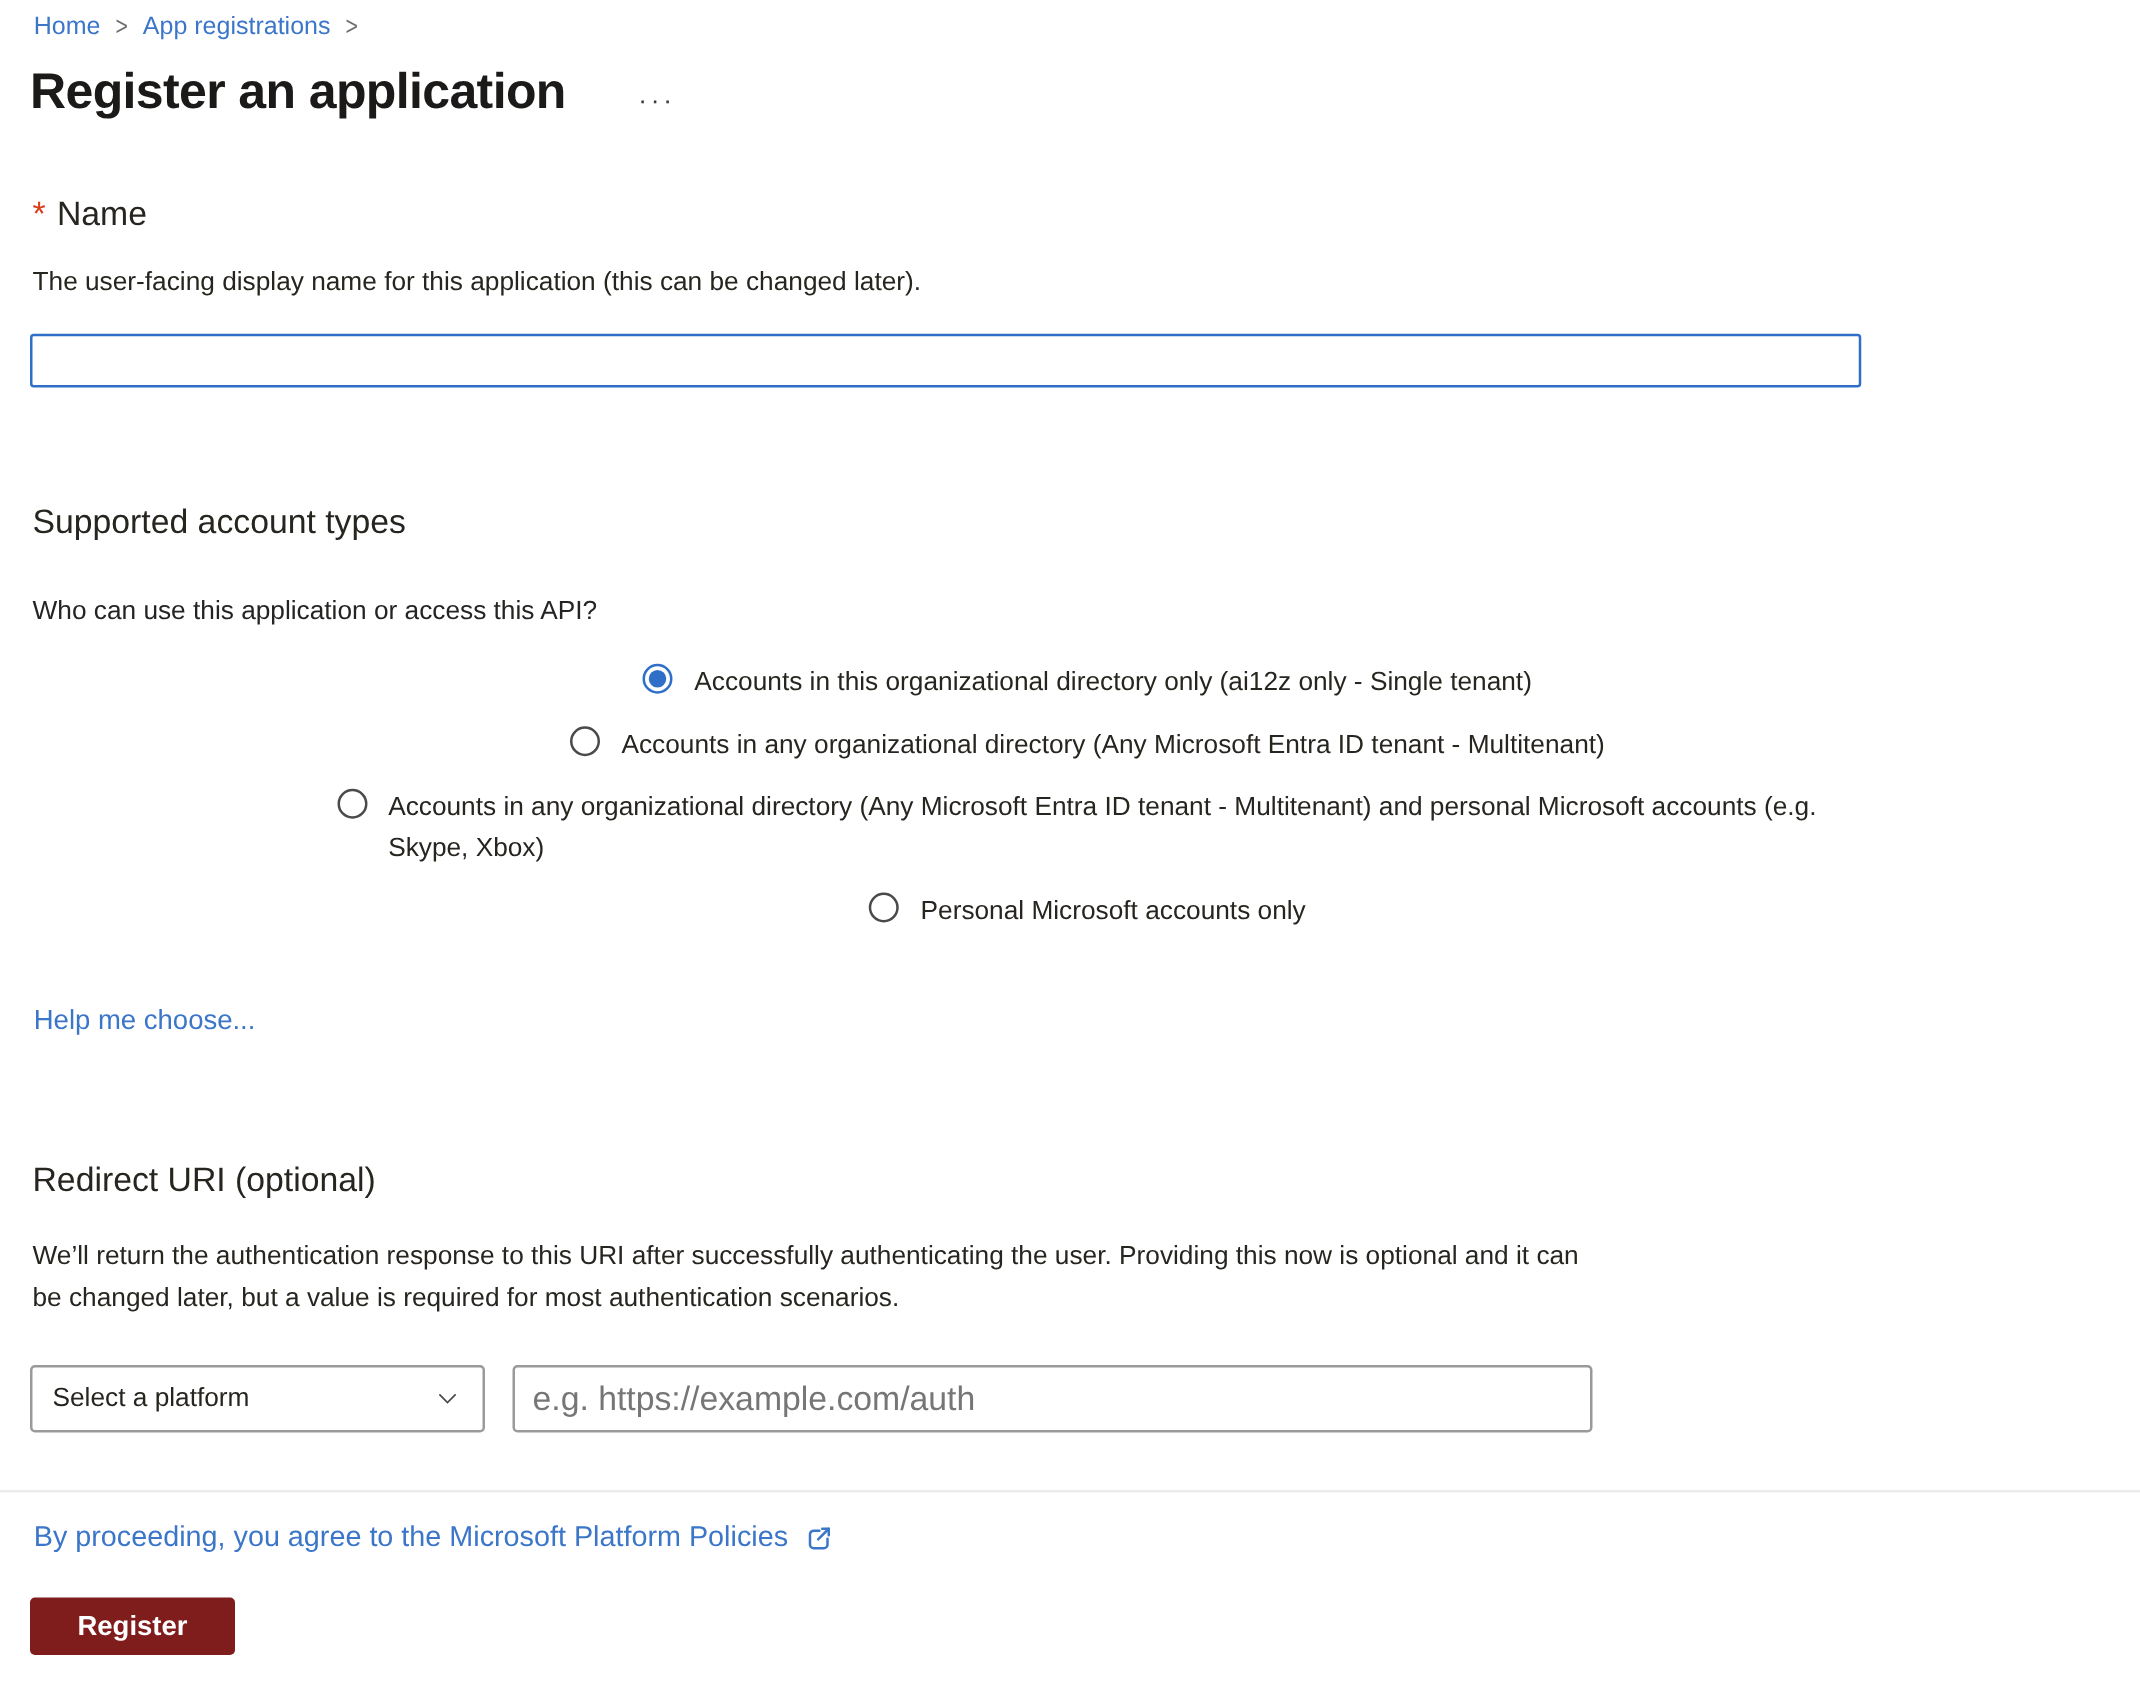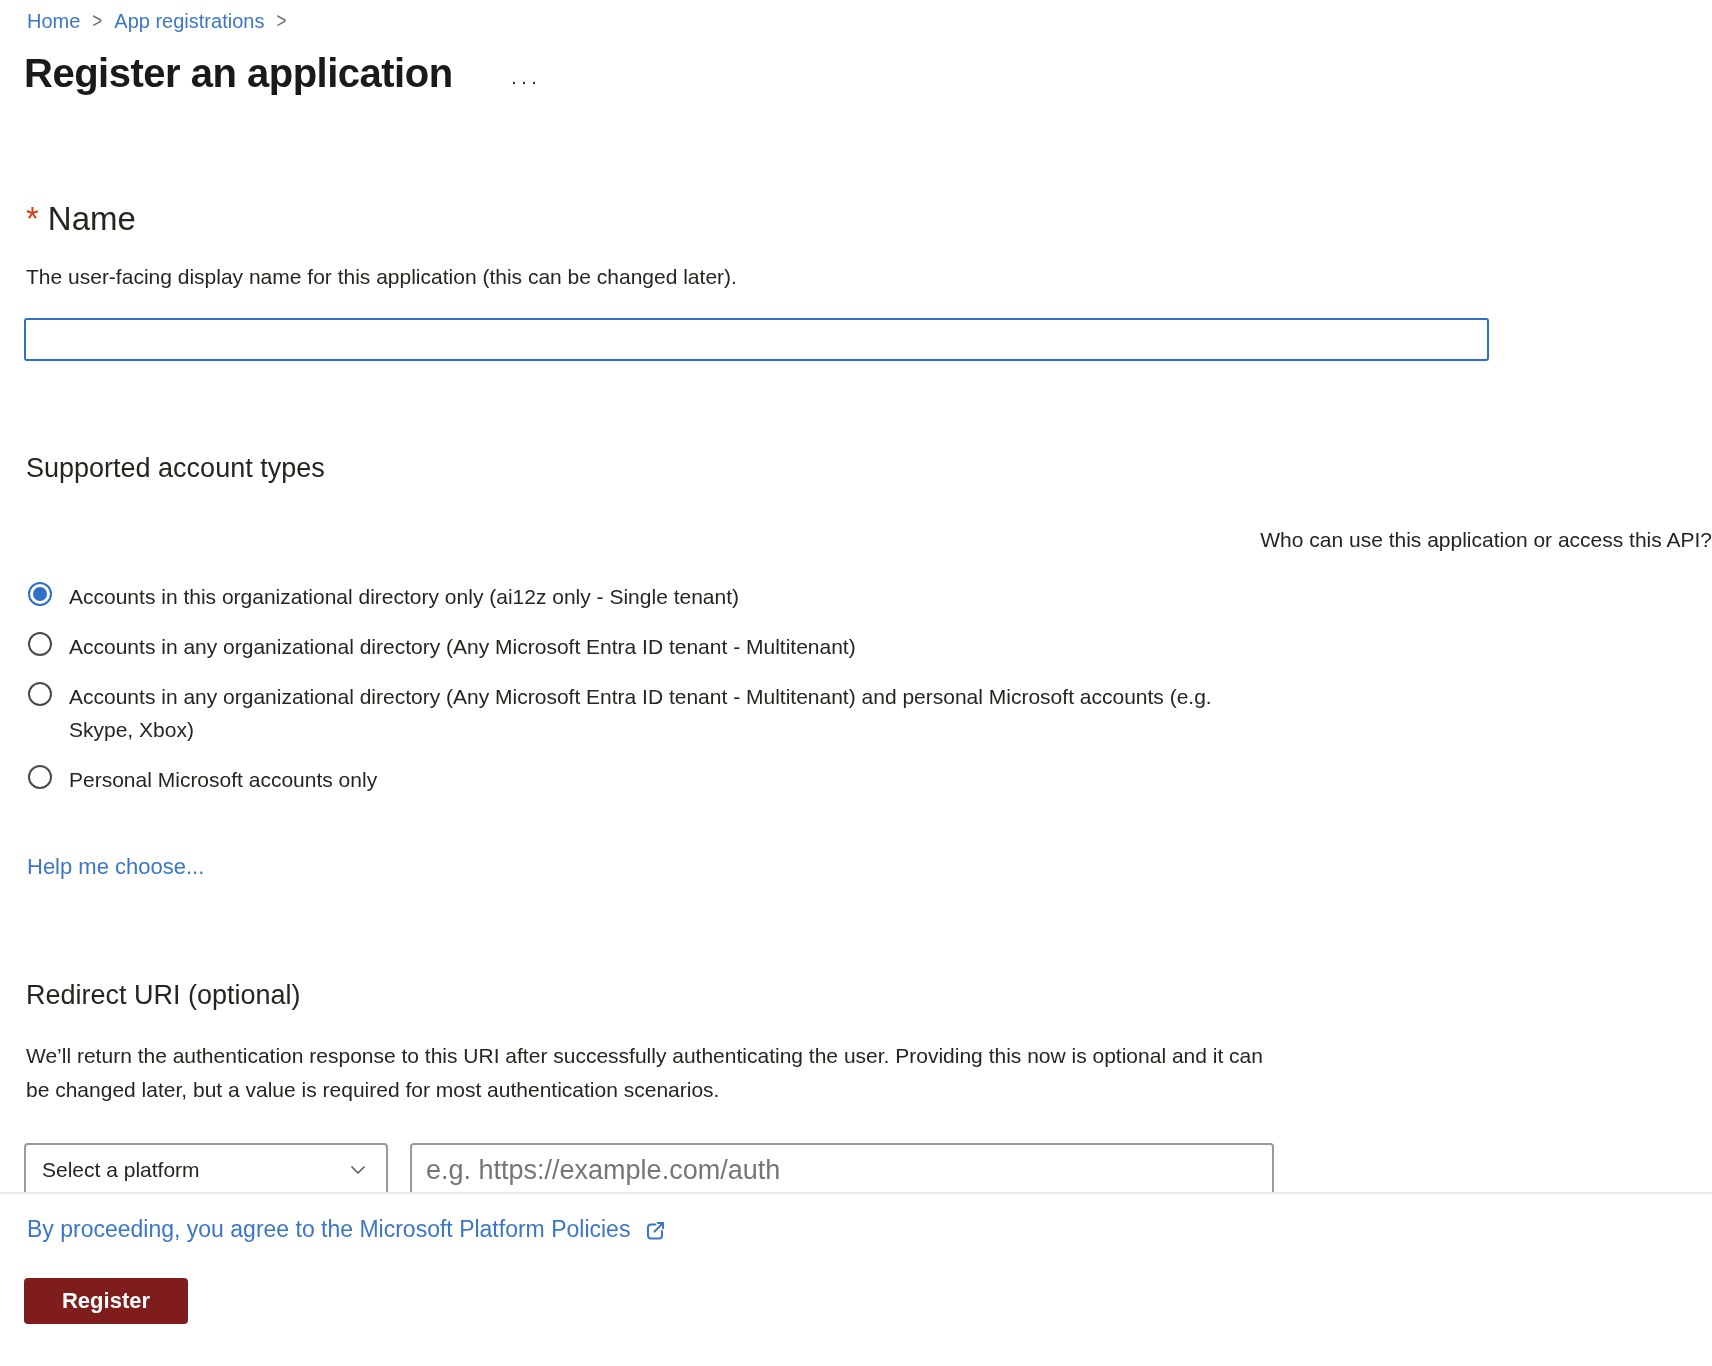--- a/index.html
+++ b/index.html
@@ -25,34 +25,34 @@
   .breadcrumb a{color:var(--link-blue);text-decoration:none;cursor:pointer;}
   .crumb-sep{color:#6E6E6E;margin:0 12px;font-size:17px;transform:scaleY(1.25);display:inline-block;}
 
   
   .title-row{display:flex;align-items:center;margin:18px 0 0 24px;}
   h1{margin:0;font-size:40px;font-weight:700;color:#1B1A19;letter-spacing:-0.5px;}
   .more-btn{border:none;background:none;padding:0;margin:14px 0 0 58px;font-size:21px;
     color:#3b3a39;letter-spacing:3px;cursor:pointer;line-height:1;}
 
   
-  .name-label{margin:104px 0 0 26px;font-size:33px;color:#27251F;}
+  .name-label{margin:60px 0 0 26px;font-size:27px;color:#27251F;}
   .req{color:var(--required-red);margin-right:9px;}
   .desc{margin:27px 0 0 26px;font-size:21px;color:#27251F;}
   .name-input{
     display:block;margin:29px 0 0 24px;width:1465px;height:43px;
     border:2px solid var(--accent-blue);border-radius:3px;outline:none;
     font-size:20px;padding:0 12px;font-family:inherit;color:var(--text-dark);
   }
 
   
   .section-h{margin:92px 0 0 26px;font-size:27px;font-weight:400;color:#27251F;}
-  .question{margin:44px 0 12px 26px;font-size:21px;text-align:right;}
+  .question{margin:44px 0 12px 26px;font-size:21px;}
   .radio-group{margin:28px 0 0 28px;}
-  .radio-row{display:flex;align-items:flex-start;margin-bottom:17px;cursor:pointer;}
+  .radio-row{display:flex;align-items:flex-start;margin-bottom:17px;cursor:pointer;justify-content:center;}
   .radio-circle{
     width:24px;height:24px;border:2px solid #4A4A48;border-radius:50%;
     flex:none;margin-top:2px;display:flex;align-items:center;justify-content:center;background:#fff;
   }
   .radio-dot{width:14px;height:14px;border-radius:50%;background:transparent;}
   .radio-row.selected .radio-circle{border-color:var(--accent-blue);}
   .radio-row.selected .radio-dot{background:var(--accent-blue);}
   .radio-label{margin-left:17px;font-size:21px;line-height:33px;max-width:1160px;color:#27251F;}
 
   .help-link{display:inline-block;margin:41px 0 0 27px;font-size:22px;

